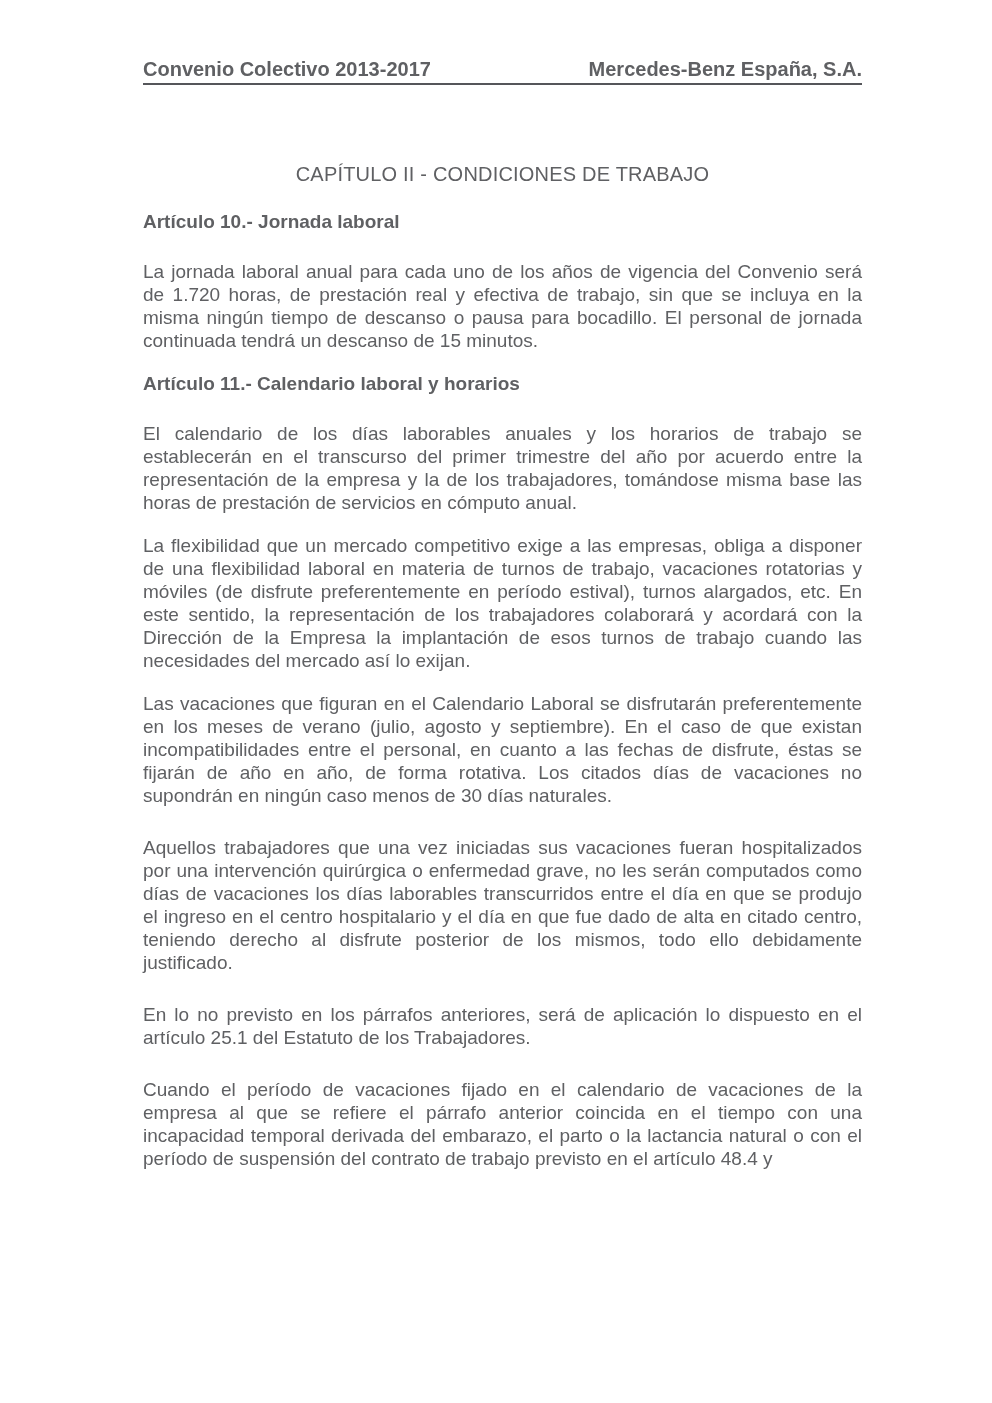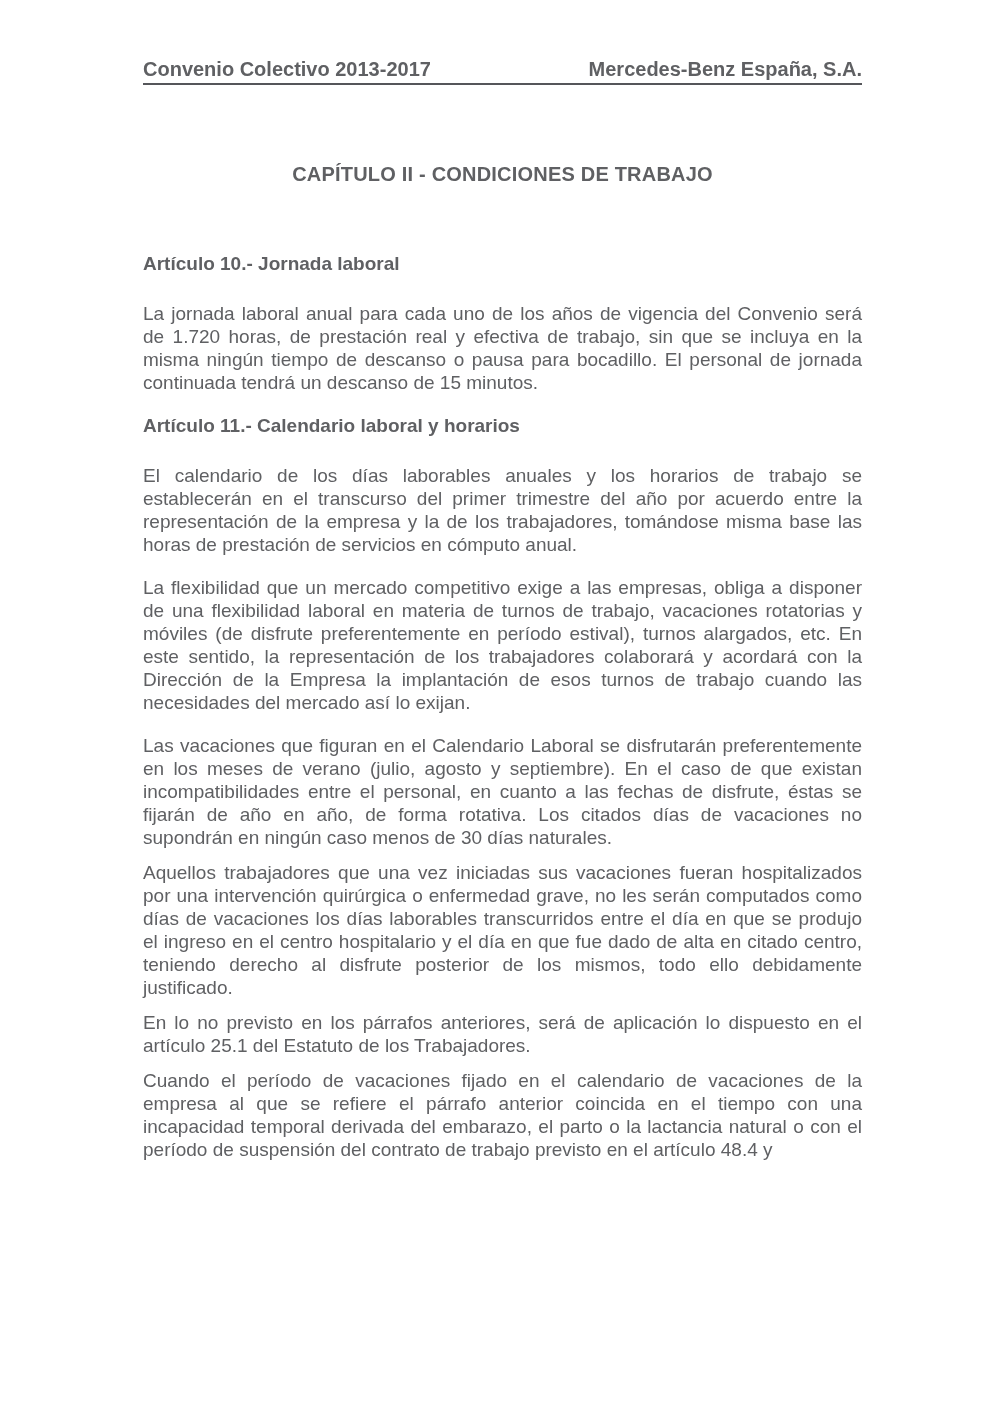--- a/index.html
+++ b/index.html
@@ -36,40 +36,40 @@
     font-size: 20px;
     line-height: 21px;
     font-weight: bold;
     padding-bottom: 3px;
     border-bottom: 2px solid var(--rule-color);
   }
   .chapter-title {
     margin: 78px 0 0 0;
     font-size: 20px;
     line-height: 23px;
-    font-weight: bold;
+    font-weight: normal;
     text-align: center;
     letter-spacing: 0.2px;
   }
   section.article { margin-top: 20px; }
-  section.article.first { margin-top: 66px; }
+  section.article.first { margin-top: 24px; }
   .article-heading {
     font-size: 19px;
     line-height: 23px;
     font-weight: bold;
     margin: 0 0 27px 0;
   }
   .doc-paragraph {
     font-size: 19px;
     line-height: 23px;
     margin: 0;
     text-align: justify;
     hyphens: none;
   }
-  .doc-paragraph + .doc-paragraph { margin-top: 12px; }
+  .doc-paragraph + .doc-paragraph { margin-top: 29px; }
   .page-footer {
     position: absolute;
     left: 140px;
     width: 722px;
     top: 1319px;
   }
   .footer-rule {
     height: 2px;
     background: var(--rule-color);
   }

